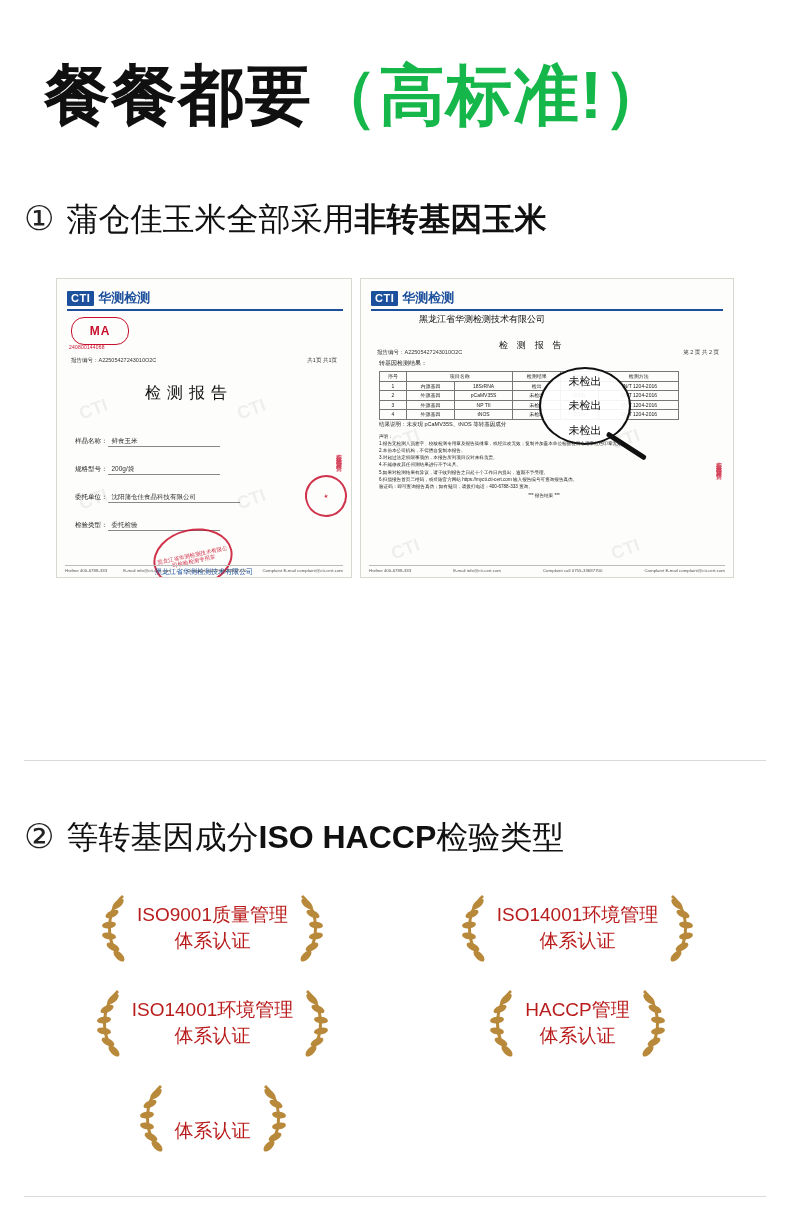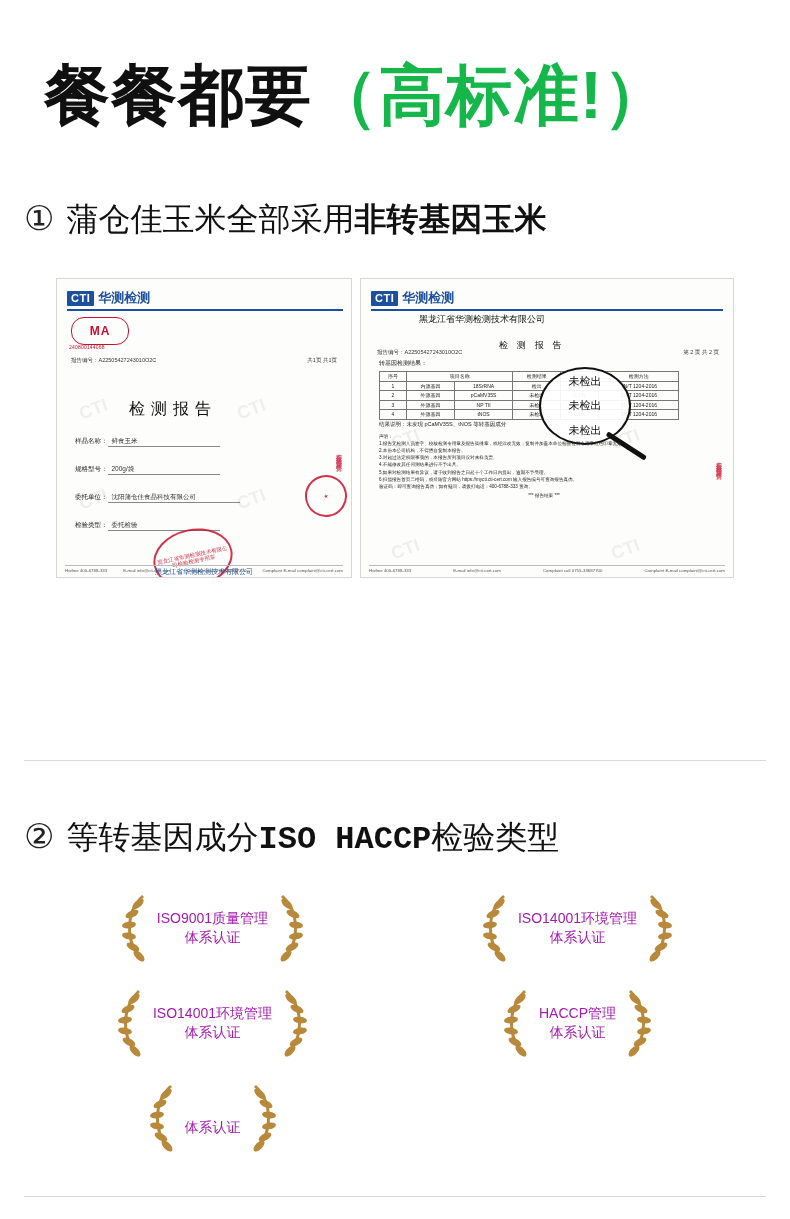--- a/index.html
+++ b/index.html
@@ -47,21 +47,20 @@
   .sec-num {
     font-size: 34px;
     color: #222;
     margin-right: 12px;
     font-weight: normal;
   }
   .sec-title {
     font-size: 32px;
     color: #111;
     font-weight: 500;
-    font-family: Liberation Mono, monospace;
   }
   .sec-title b { font-weight: bold; }
 
   #sec1-head { top: 198px; }
   #sec2-head { top: 816px; }
 
   
   .certs {
     position: absolute;
     left: 56px;
@@ -366,22 +365,22 @@
   }
   .wreath {
     width: 34px;
     height: 72px;
     position: relative;
     flex: 0 0 auto;
   }
   .wreath svg { display: block; }
   .badge-text {
     text-align: center;
-    font-size: 14px;
-    color: #a21caf;
+    font-size: 19px;
+    color: #b91c1c;
     line-height: 1.35;
     padding: 0 6px;
     white-space: nowrap;
   }
 </style>
 </head>
 <body>
 
 <div class="page">
 
@@ -406,21 +405,21 @@
       <div class="cti-rule"></div>
 
       <div class="cma">MA</div>
       <div class="cma-num">240800144068</div>
 
       <div class="doc-line" style="left:14px; top:78px;">
         <span>报告编号：</span><span>A22505427243010O2C</span>
       </div>
       <div class="doc-line" style="right:14px; top:78px;">共1页 共1页</div>
 
-      <div class="doc-title-cn" style="left:72px; top:104px;margin-top:16px;">检测报告</div>
+      <div class="doc-title-cn" style="left:88px; top:104px;">检测报告</div>
 
       <div class="field" style="left:18px; top:158px;">
         <span>样品名称：</span><span class="ul">鲜食玉米</span>
       </div>
       <div class="field" style="left:18px; top:186px;">
         <span>规格型号：</span><span class="ul">200g/袋</span>
       </div>
       <div class="field" style="left:18px; top:214px;">
         <span>委托单位：</span><span class="ul" style="min-width:128px">沈阳蒲仓佳食品科技有限公司</span>
       </div>

